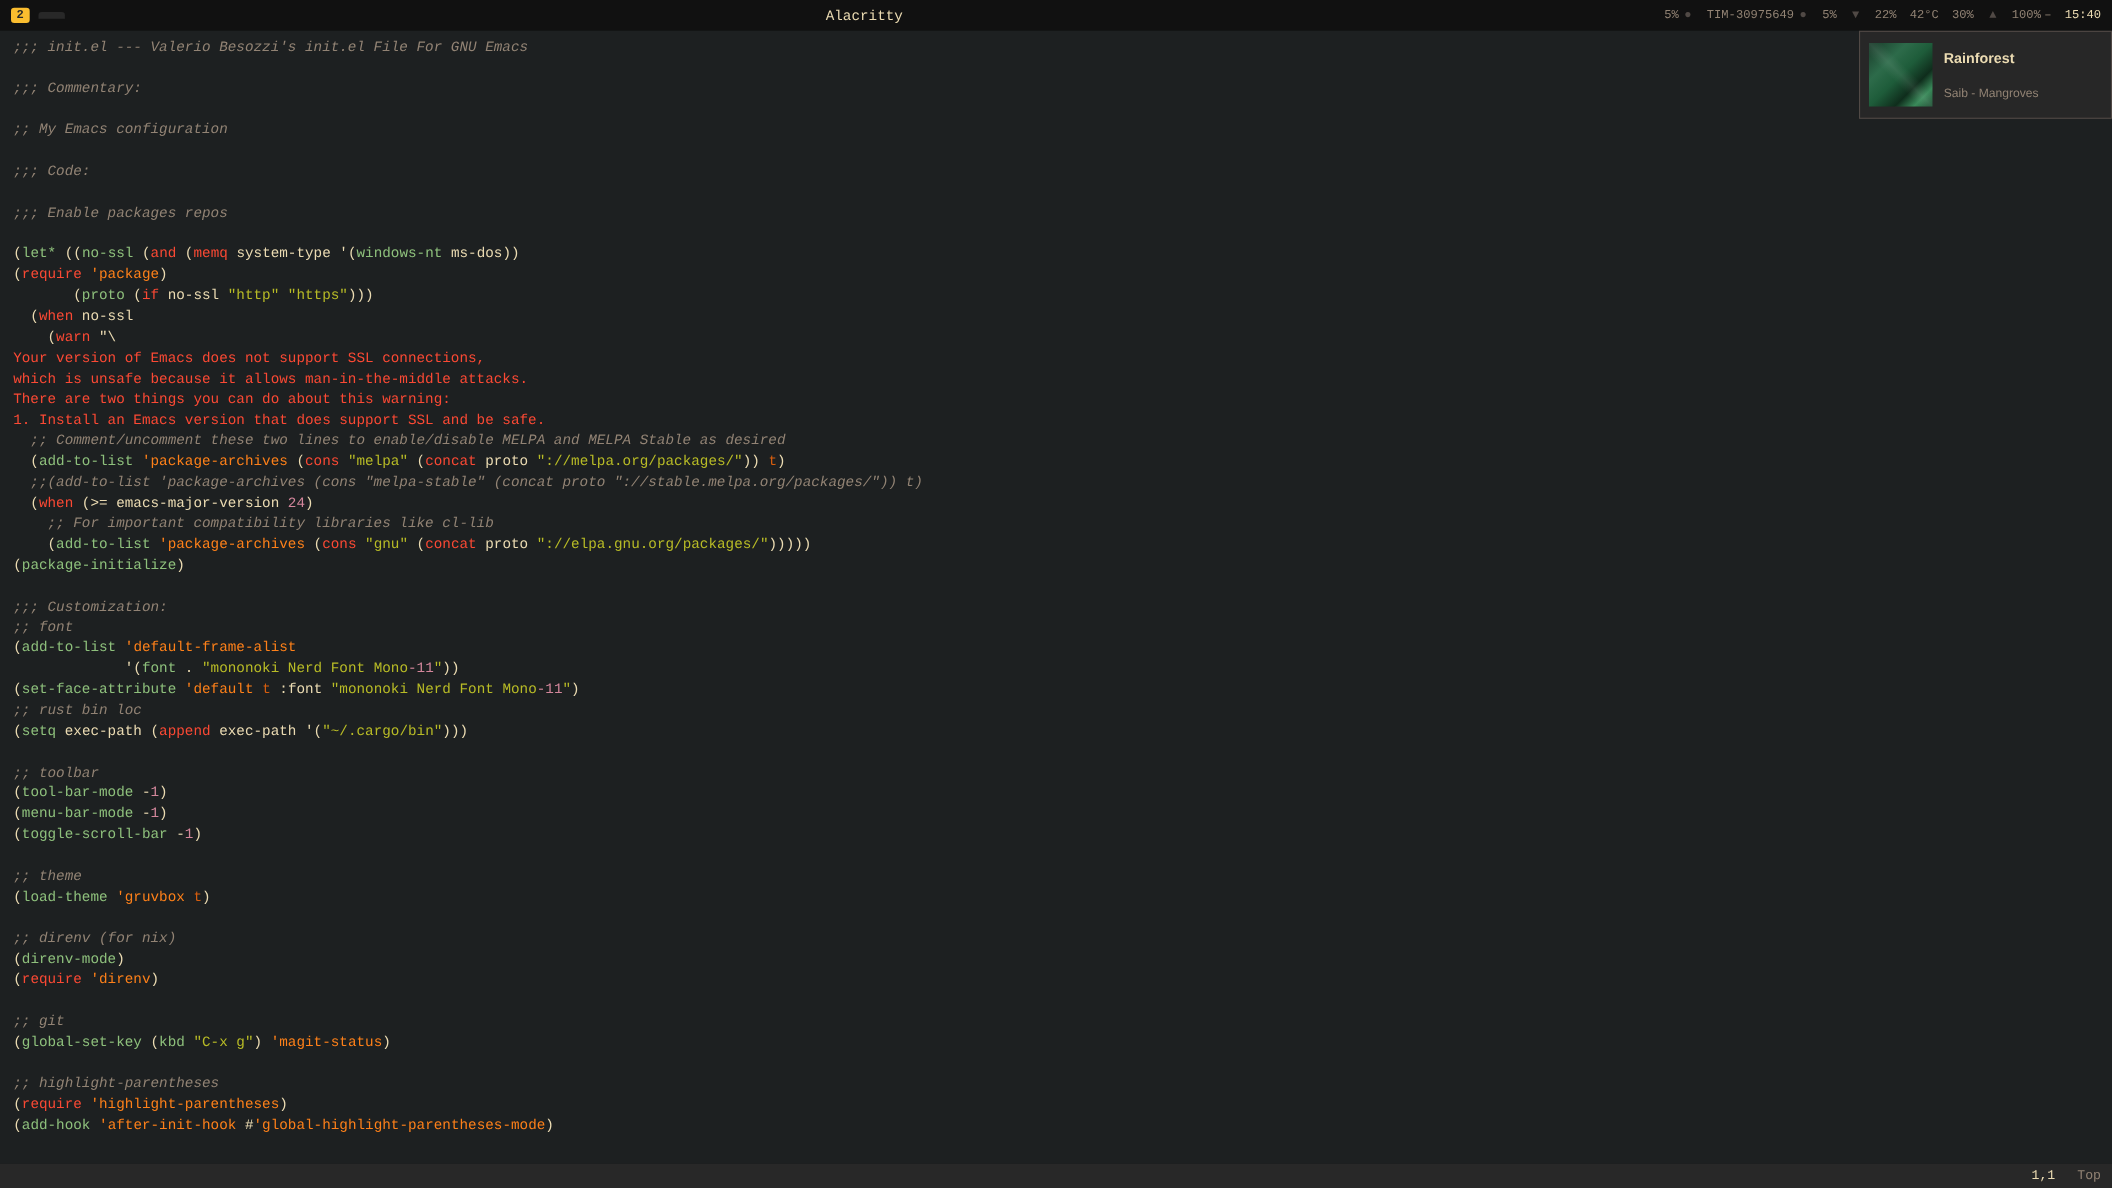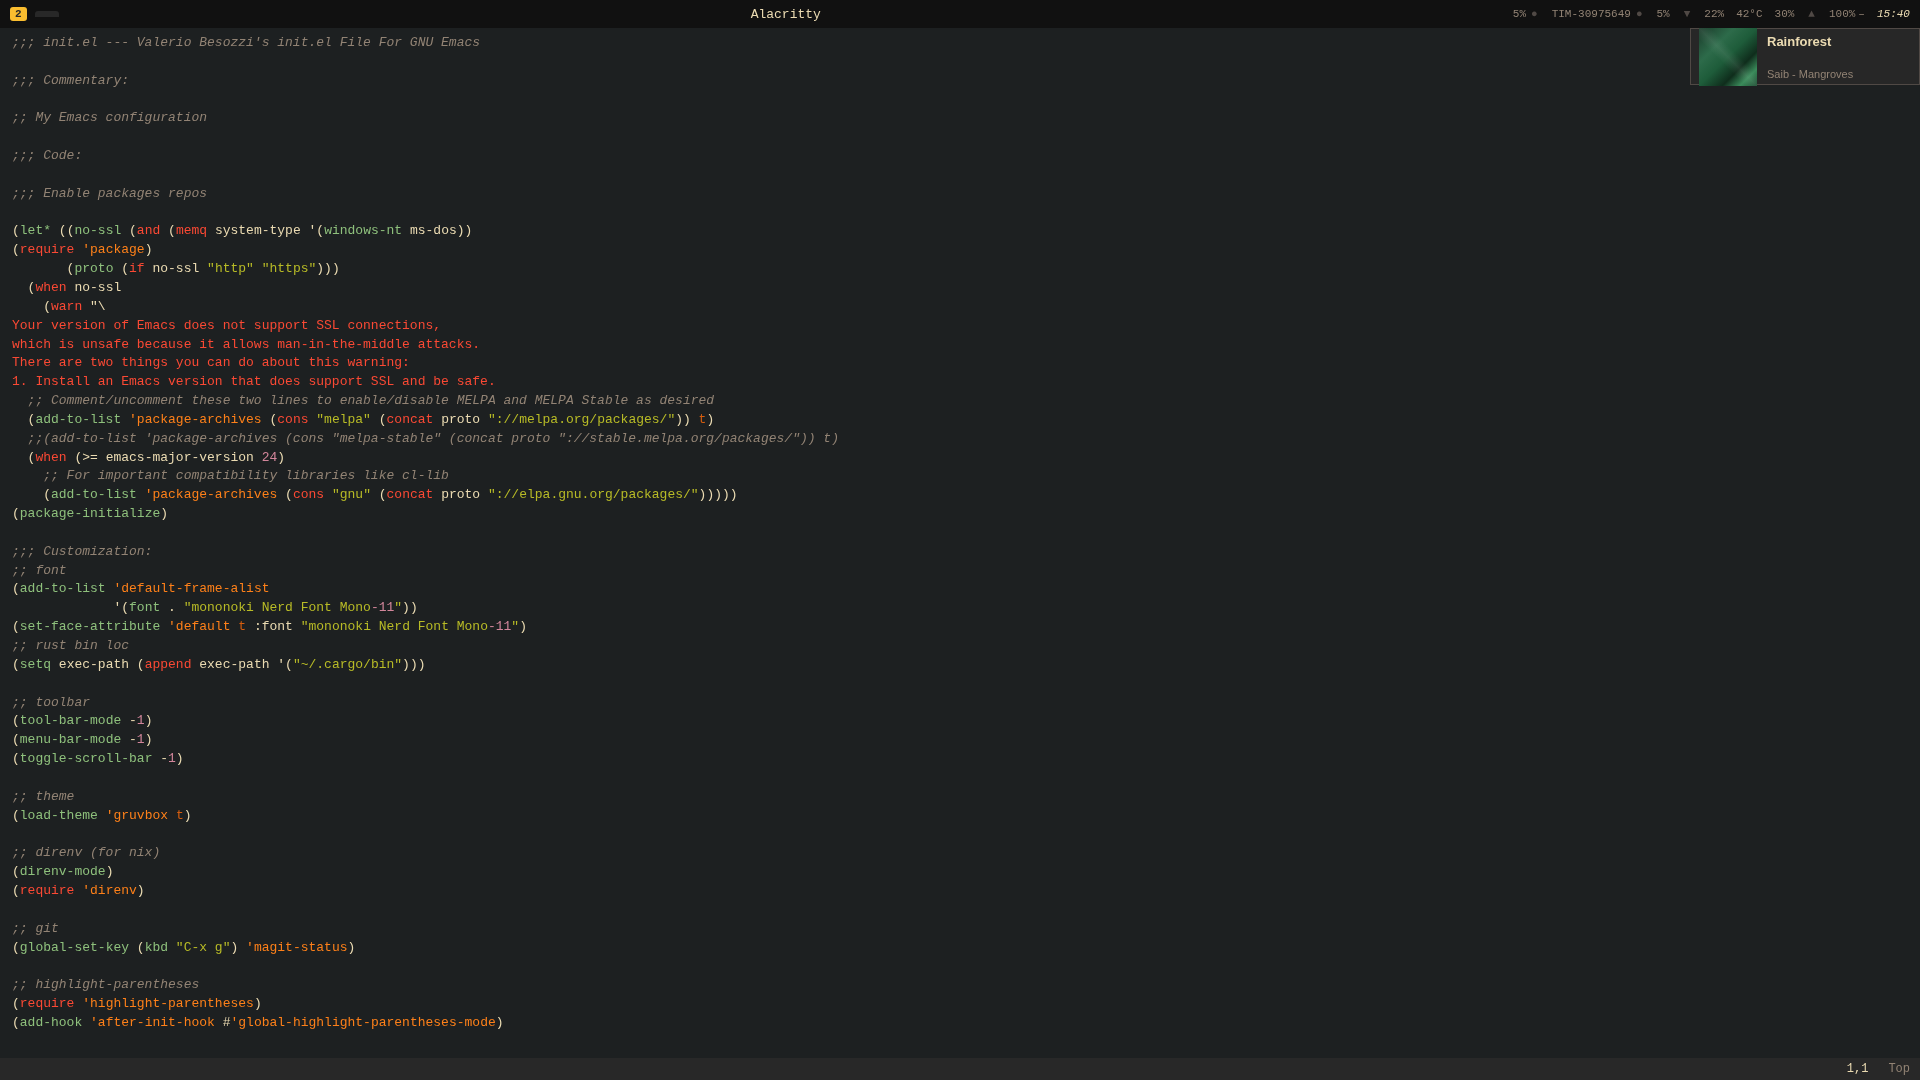--- a/index.html
+++ b/index.html
@@ -59,21 +59,20 @@
       display: flex;
       align-items: center;
       gap: 3px;
     }
     .status-sep {
       color: #504945;
       margin: 0 2px;
     }
     #time-display {
       color: #ebdbb2;
-      font-style: italic;
     }
 
     
     #main-container {
       display: flex;
       height: calc(1080px - 28px - 22px);
       position: relative;
     }
 
     
@@ -103,21 +102,21 @@
     .c-number { color: #d3869b; }
     .c-symbol { color: #fe8019; }
     .c-warning { color: #fb4934; }
 
     
     #music-widget {
       position: absolute;
       top: 0;
       right: 0;
       width: 230px;
-      height: 57px;
+      height: 80px;
       background: rgba(40, 40, 40, 0.95);
       border: 1px solid #504945;
       display: flex;
       align-items: center;
       padding: 8px;
       gap: 10px;
     }
     #album-art {
       width: 58px;
       height: 58px;

